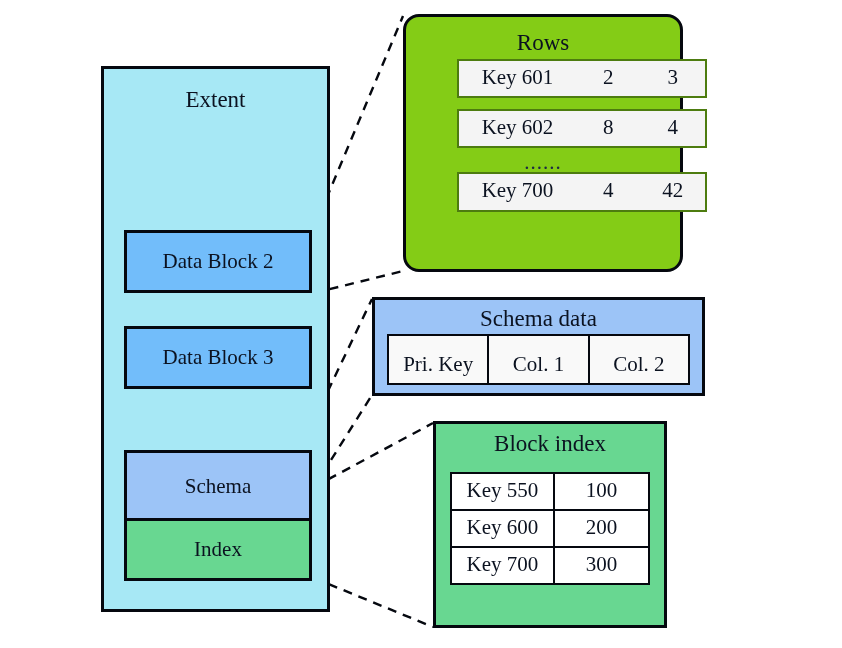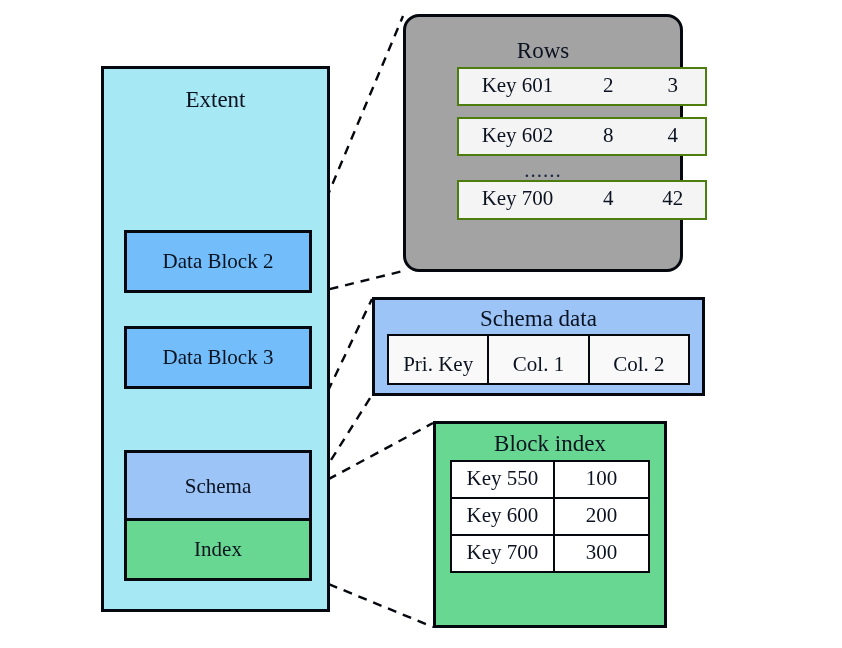--- a/index.html
+++ b/index.html
@@ -73,22 +73,22 @@
   }
   .panel-title {
     text-align: center;
     font-size: 23px;
     color: #0b1220;
     line-height: 1.0;
   }
   .panel.rows {
     left: 403px; top: 14px;
     width: 280px; height: 258px;
-    background: #a3a3a3;
-    padding: 22px 12px;
+    background: #84cc16;
+    padding: 14px 12px;
     border-radius: 16px;
   }
   .panel.schema-data {
     left: 372px; top: 297px;
     width: 333px; height: 99px;
     background: #9cc4f7;
     padding: 7px 12px;
   }
   .panel.block-index {
     left: 433px; top: 421px;
@@ -144,21 +144,21 @@
     flex: 1 1 0;
     text-align: center;
     font-size: 21px;
     color: #0b1220;
     padding: 16px 0 6px;
     white-space: nowrap;
   }
 
   
   .bi-table {
-    margin-top: 5px;
+    margin-top: 17px;
     width: 100%;
     border-collapse: collapse;
     background: #f0abfc;
   }
   .bi-table td {
     border: 2px solid #05080f;
     font-size: 21px;
     color: #0b1220;
     text-align: center;
     padding: 4px 0 6px;

